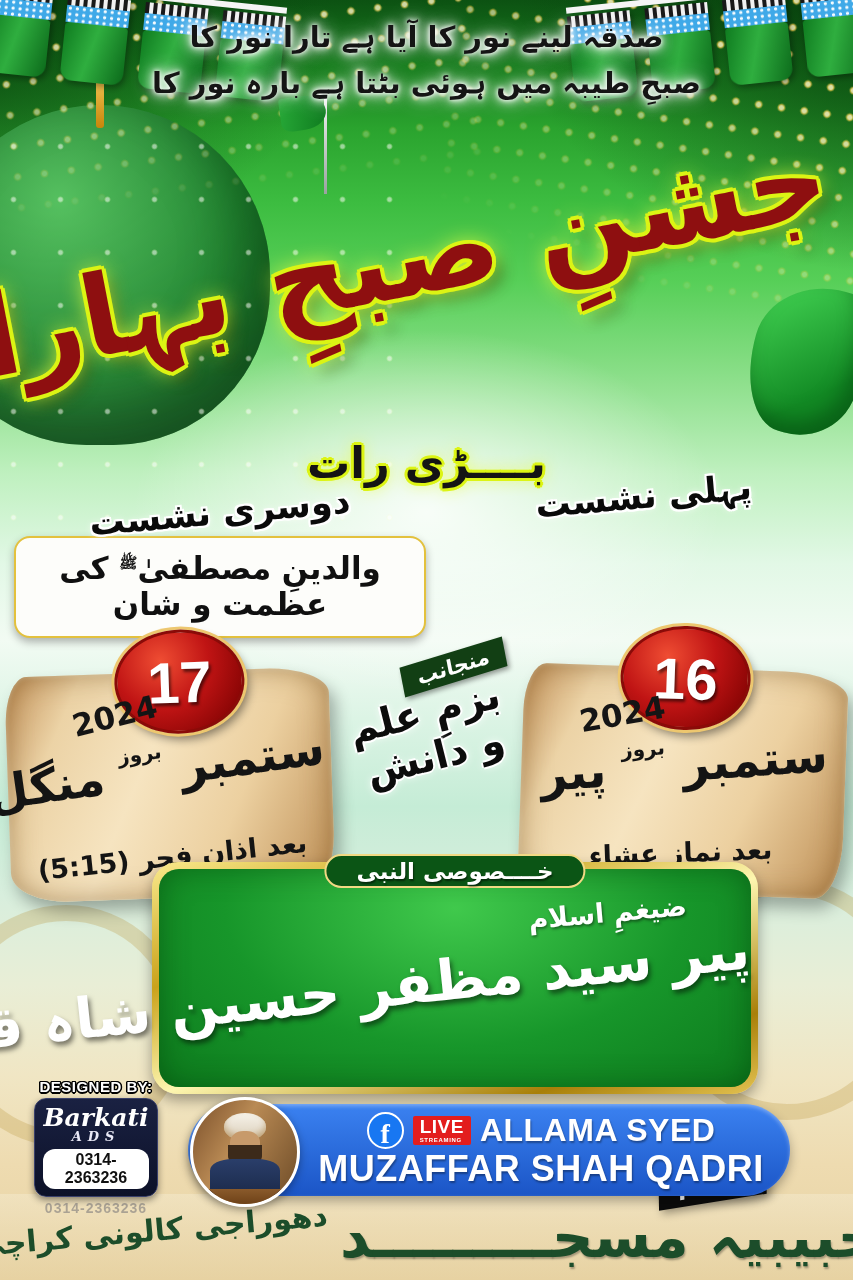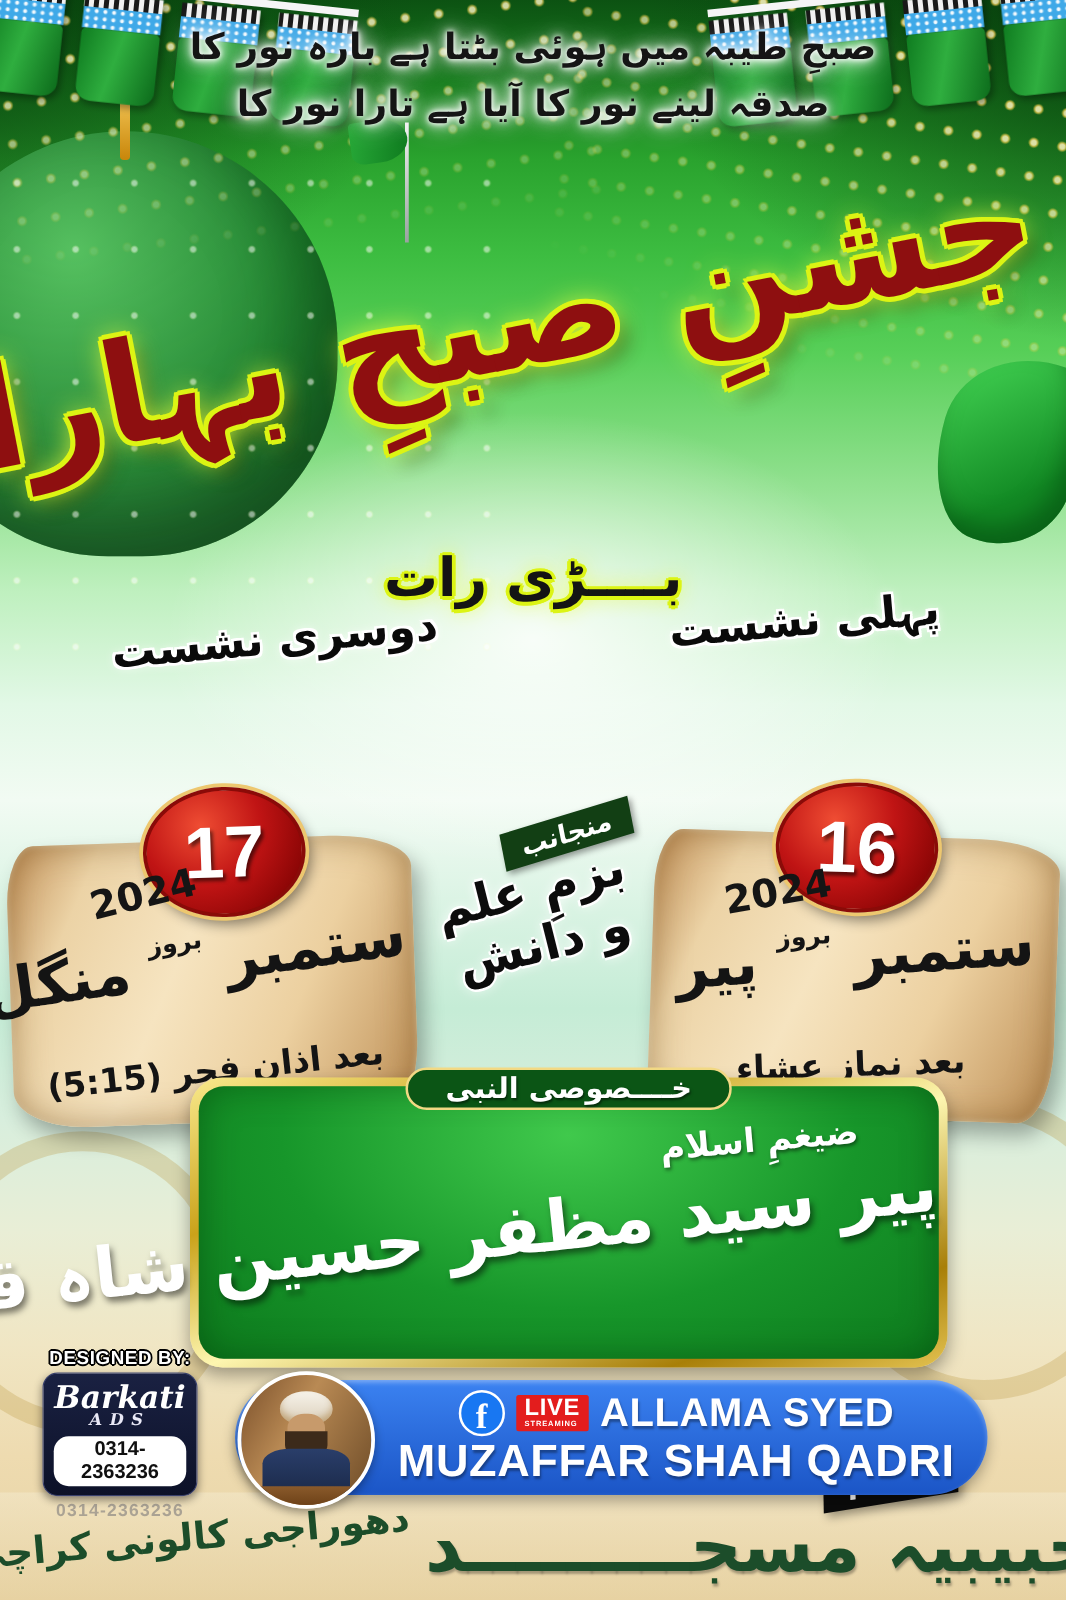--- a/index.html
+++ b/index.html
@@ -239,33 +239,37 @@
 
   <div class="abs pole-flag">
     <div class="pole"></div>
     <div class="pflag"></div>
   </div>
   <div class="abs wave-flag"></div>
   <div class="abs ornament ornament-l"></div>
   <div class="abs ornament ornament-r"></div>
 
   <div class="abs couplet">
+    <div>صدقہ لینے نور کا آیا ہے تارا نور کا</div>
     <div>صبحِ طیبہ میں ہوئی بٹتا ہے بارہ نور کا</div>
-    <div>صدقہ لینے نور کا آیا ہے تارا نور کا</div>
   </div>
 
   <div class="abs main-title">جشنِ صبحِ بہاراں</div>
   <div class="abs subtitle">بــــڑی رات</div>
 
   <div class="abs session session-first">
     <div class="session-heading">پہلی نشست</div>
   </div>
 
   <div class="abs session session-second">
     <div class="session-heading">دوسری نشست</div>
+    <div class="session-box">
+      <span>والدینِ مصطفیٰ</span><span class="honorific">ﷺ</span>
+      <span>کی عظمت و شان</span>
+    </div>
   </div>
 
   <div class="abs scroll scroll-right">
     <div class="day-badge badge-16">16</div>
     <div class="scroll-year year-16">2024</div>
     <div class="scroll-main">
       <span>ستمبر</span>
       <span class="scroll-prep">بروز</span>
       <span>پیر</span>
     </div>

